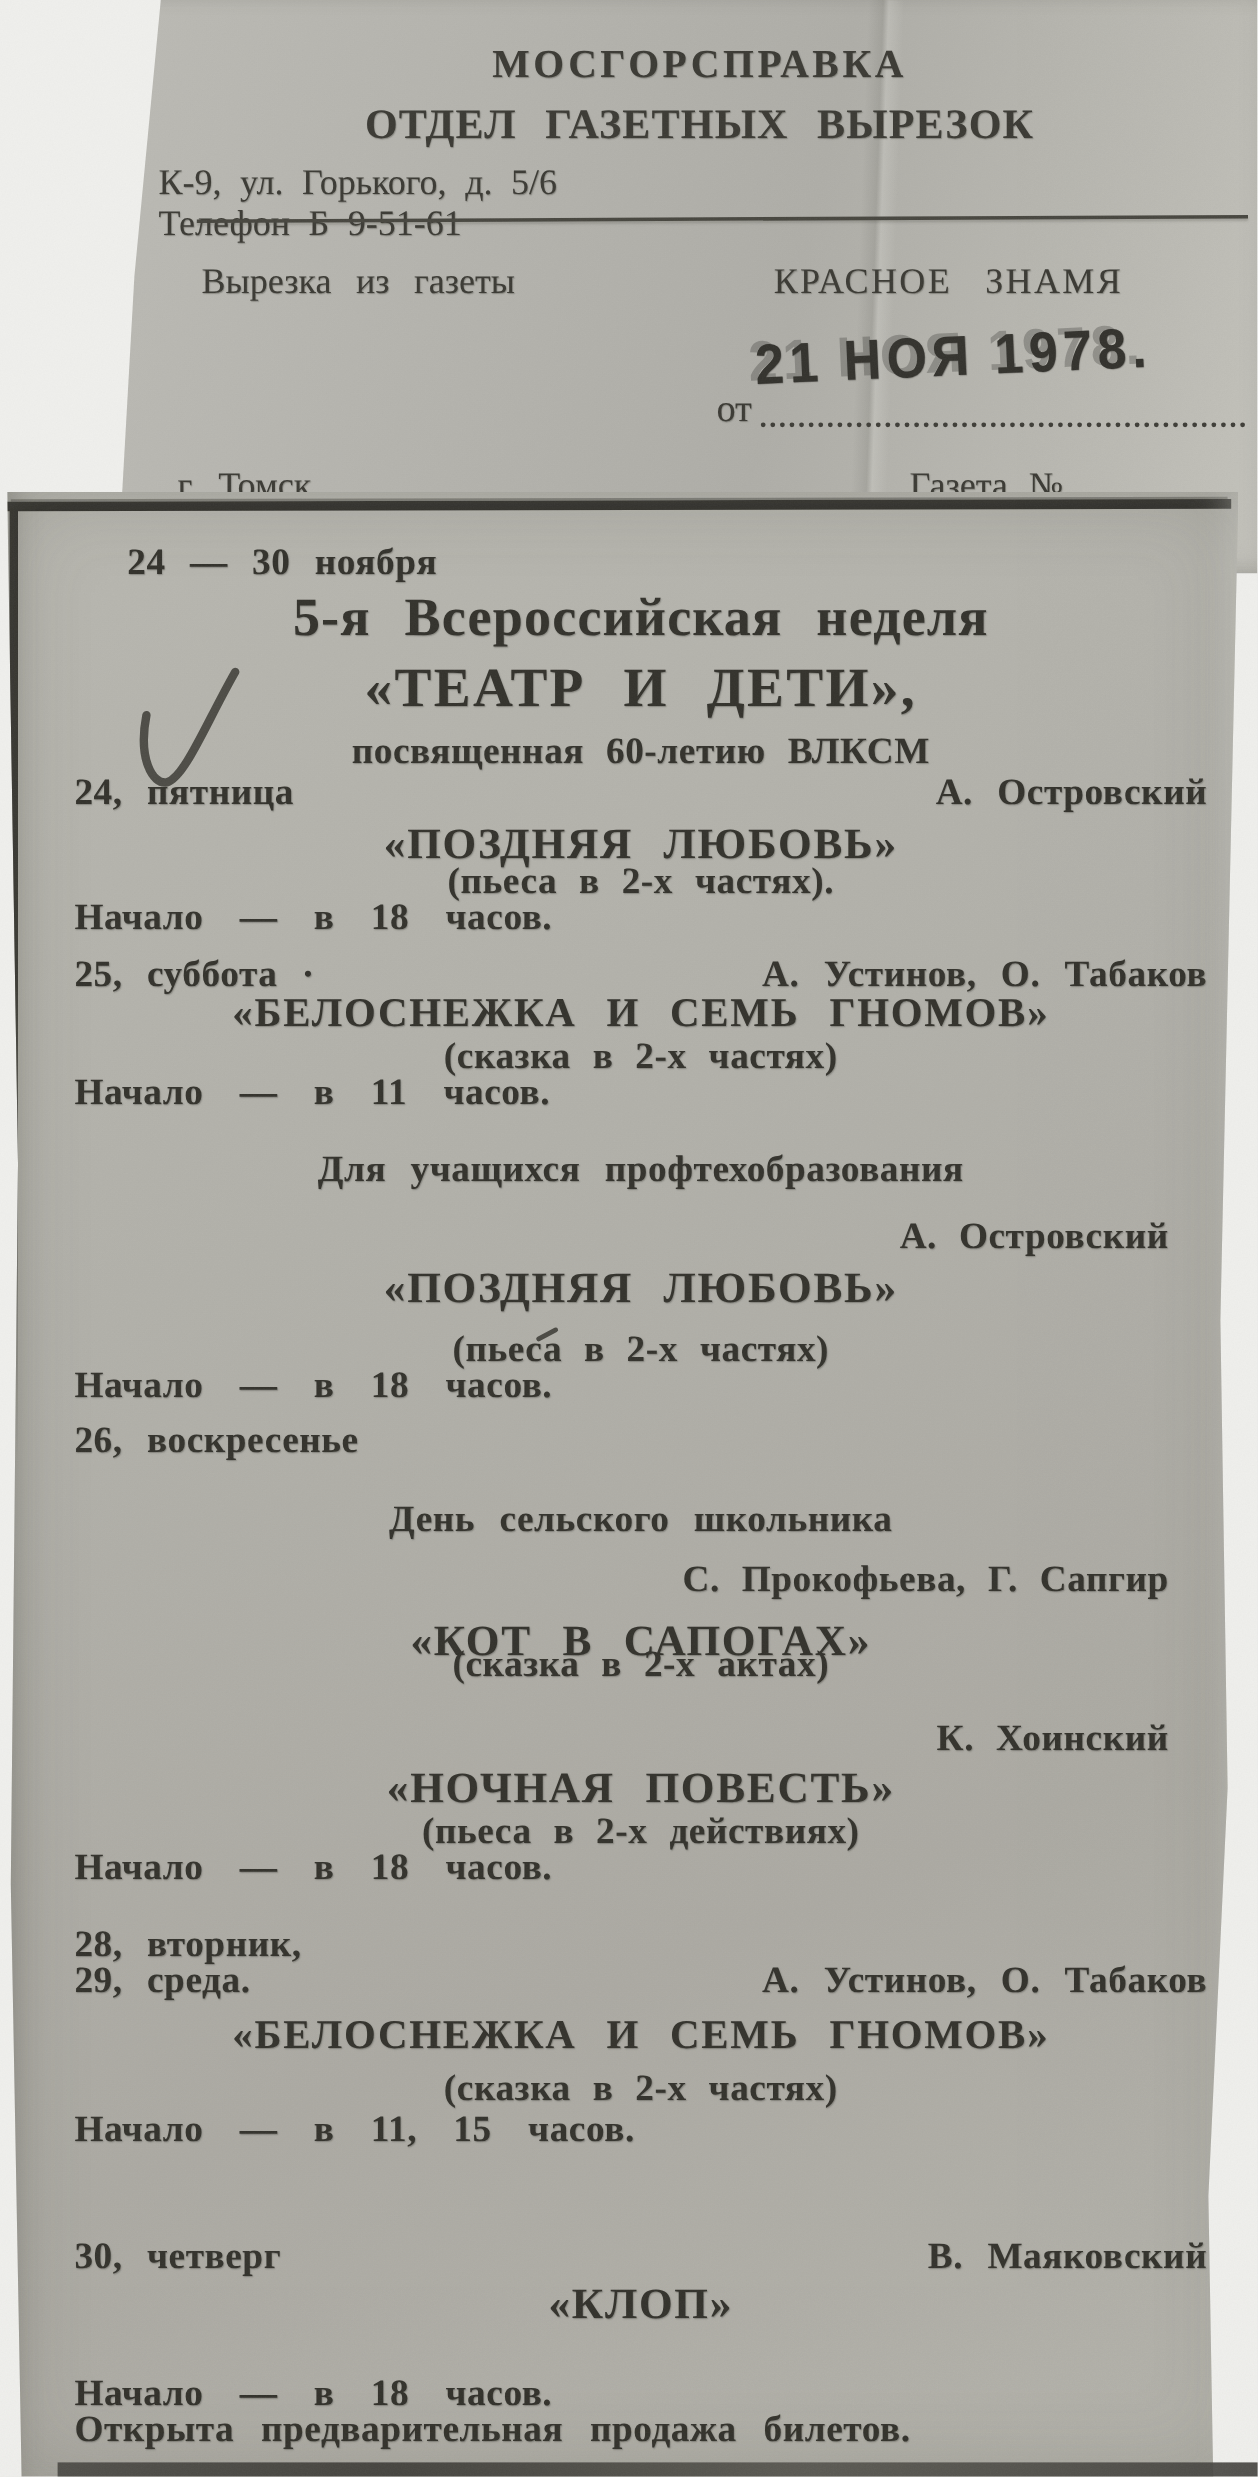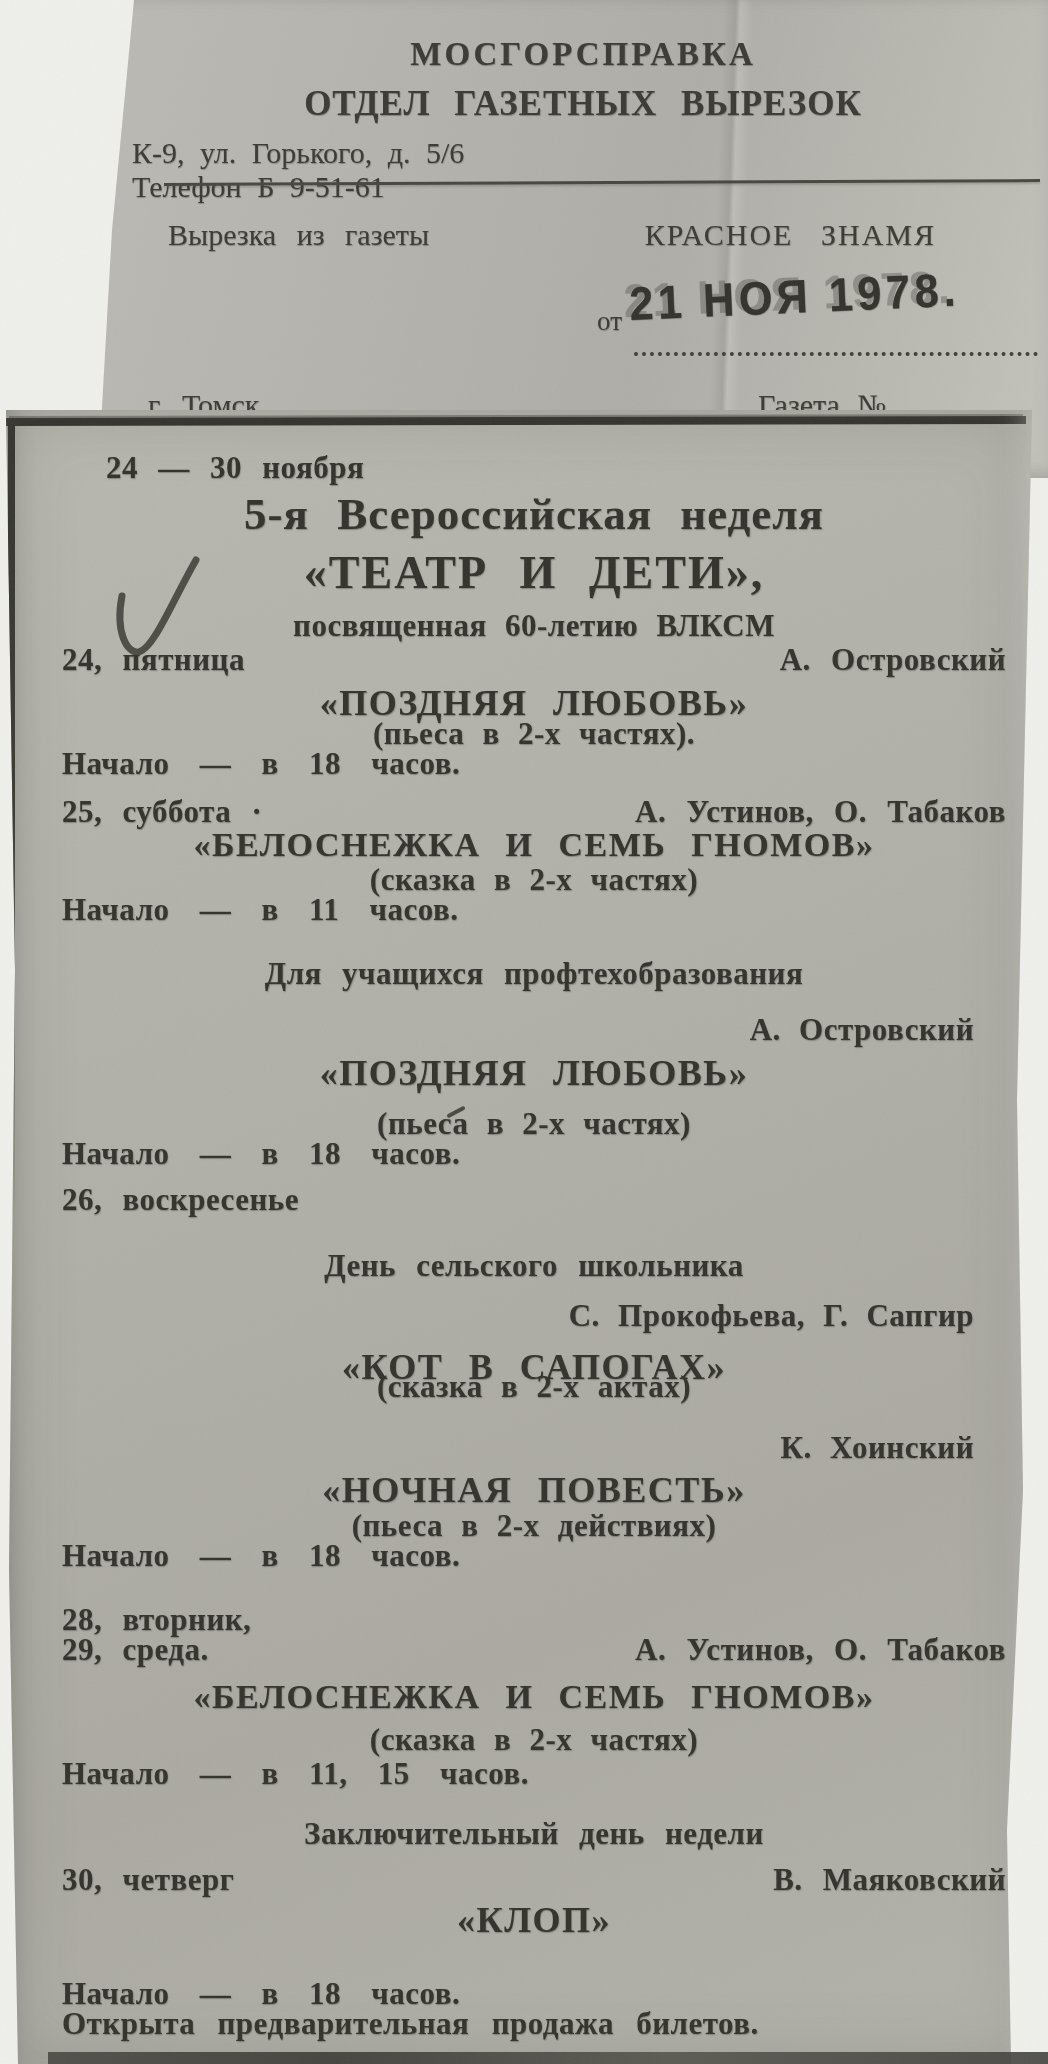--- a/index.html
+++ b/index.html
@@ -21,21 +21,21 @@
     background:linear-gradient(90deg,rgba(92,92,85,0) 0%,rgba(92,92,85,.16) 42%,rgba(232,232,226,.22) 58%,rgba(92,92,85,0) 100%);
     transform:rotate(2deg);
   }
   .fp-text{position:absolute;color:#3b3a34;text-shadow:.6px .8px 1px rgba(55,54,48,.4);}
   .org{top:36px;left:130px;right:12px;text-align:center;font-size:33px;font-weight:700;letter-spacing:3px;}
   .dept{top:84px;left:130px;right:12px;text-align:center;font-size:35px;font-weight:700;letter-spacing:1px;word-spacing:14px;}
   .addr-row{top:136px;left:132px;right:34px;display:flex;justify-content:space-between;font-size:30px;word-spacing:8px;flex-direction:column;}
   .form-rule{position:absolute;top:181px;left:164px;right:8px;height:3px;background:#47463f;transform:rotate(-.25deg);box-shadow:0 2px 2px rgba(71,70,63,.25);}
   .source-row{top:218px;left:168px;right:112px;display:flex;justify-content:space-between;font-size:30px;word-spacing:13px;text-align:center;}
   .newspaper{letter-spacing:2px;word-spacing:18px;}
-  .date-prefix{top:306px;left:597px;font-size:27px;}
+  .date-prefix{top:322px;left:597px;font-size:32px;}
   .dotline{position:absolute;top:312px;left:634px;width:404px;height:40px;border-bottom:4px dotted #3e3d37;}
   .stamp{
     top:276px;left:628px;font-size:47px;font-weight:700;color:#33322d;
     font-family:"Liberation Sans","DejaVu Sans",sans-serif;letter-spacing:5px;white-space:nowrap;
     transform:rotate(-2.5deg) scaleX(.92);transform-origin:left top;
     text-shadow:-6px -3px 0 rgba(51,50,45,.30), .5px .5px 1px rgba(51,50,45,.55);
   }
   .city{top:388px;left:148px;font-size:30px;word-spacing:10px;}
   .issue{top:388px;left:758px;font-size:30px;word-spacing:10px;}
 
@@ -151,21 +151,20 @@
 
     <div class="ln dr" style="top:1192px">28, вторник,</div>
     <div class="ln row dr" style="top:1222px">
       <span>29, среда.</span>
       <span>А. Устинов, О. Табаков</span>
     </div>
     <div class="ln c t" style="top:1268px;font-size:34px">«БЕЛОСНЕЖКА И СЕМЬ ГНОМОВ»</div>
     <div class="ln c" style="top:1312px">(сказка в 2-х частях)</div>
     <div class="ln start" style="top:1346px">Начало — в 11, 15 часов.</div>
 
-    <div class="ln c dr" style="top:1406px">Заключительный день недели</div>
     <div class="ln row dr" style="top:1452px">
       <span>30, четверг</span>
       <span>В. Маяковский</span>
     </div>
     <div class="ln c t" style="top:1489px">«КЛОП»</div>
     <div class="ln start" style="top:1566px">Начало — в 18 часов.</div>
     <div class="ln" style="top:1596px;word-spacing:14px">Открыта предварительная продажа билетов.</div>
 
     <div class="vign"></div>
   </div>

